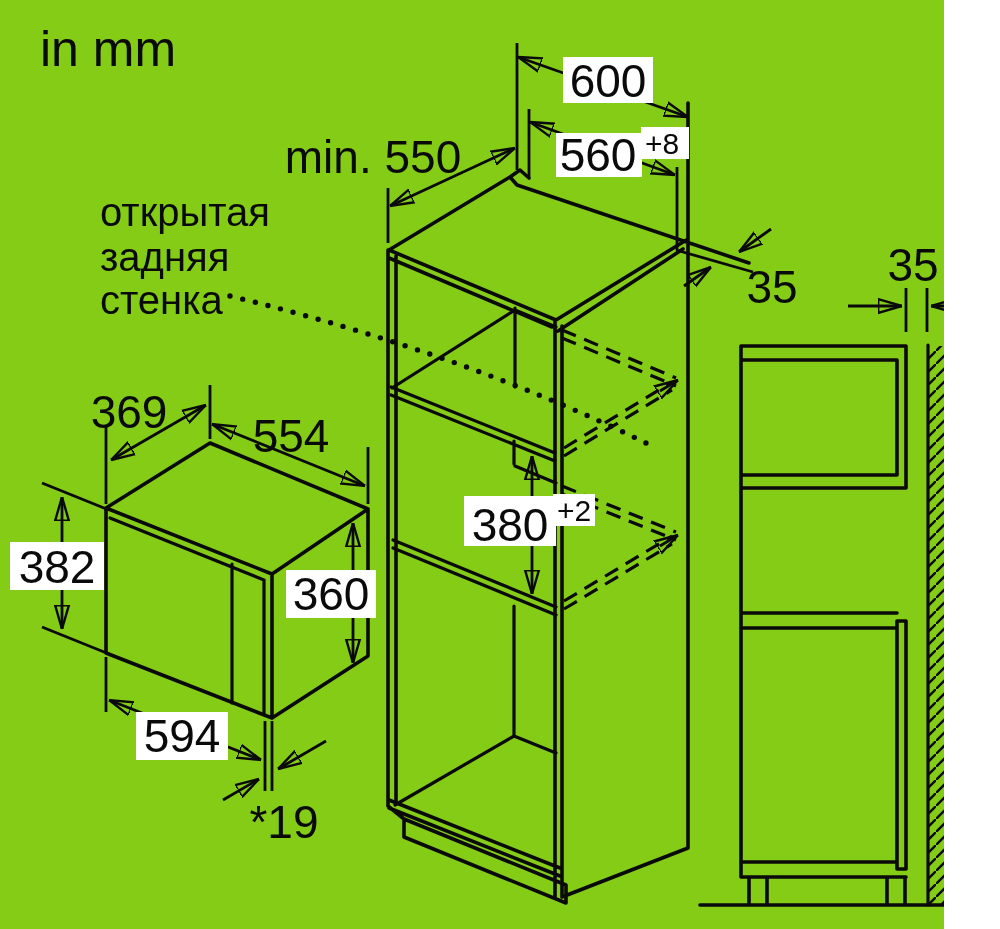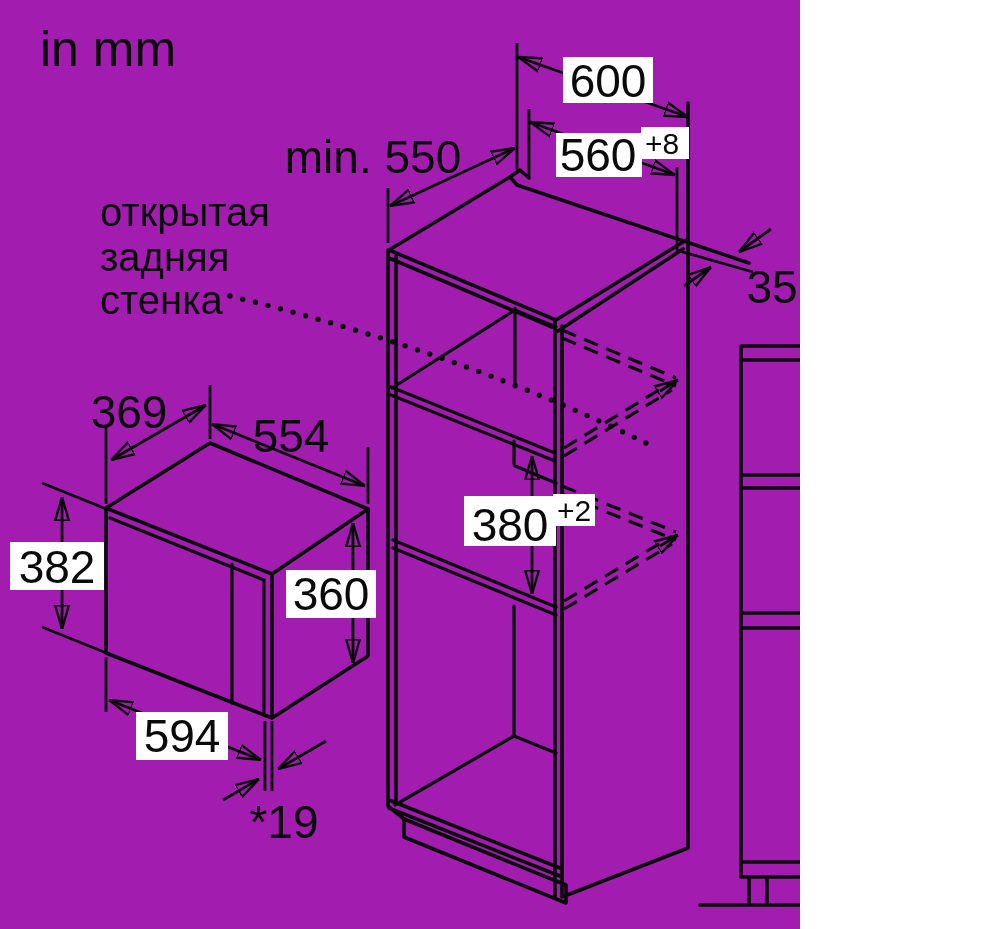--- a/index.html
+++ b/index.html
@@ -1,16 +1,16 @@
 <!DOCTYPE html>
 <html><head>
 <meta charset="utf-8">
 <style>
   html,body{margin:0;padding:0;background:#ffffff;}
-  .canvas{position:relative;width:800px;height:929px;background:#a21caf;overflow:hidden;}
+  .canvas{position:relative;width:944px;height:929px;background:#84cc16;overflow:hidden;}
   svg{display:block;}
   text{font-family:"Liberation Sans","DejaVu Sans",sans-serif;fill:#0a0a0a;}
   .lbl{font-size:46px;}
   .lbl-sup{font-size:30px;}
   .lbl-unit{font-size:50px;}
   .lbl-note{font-size:40px;}
   path,line{stroke:#0a0a0a;fill:none;}
   .outline{stroke-width:3.6;stroke-linecap:round;stroke-linejoin:round;}
   .inner{stroke-width:3.2;stroke-linecap:round;}
   .dim{stroke-width:2.8;stroke-linecap:butt;}

